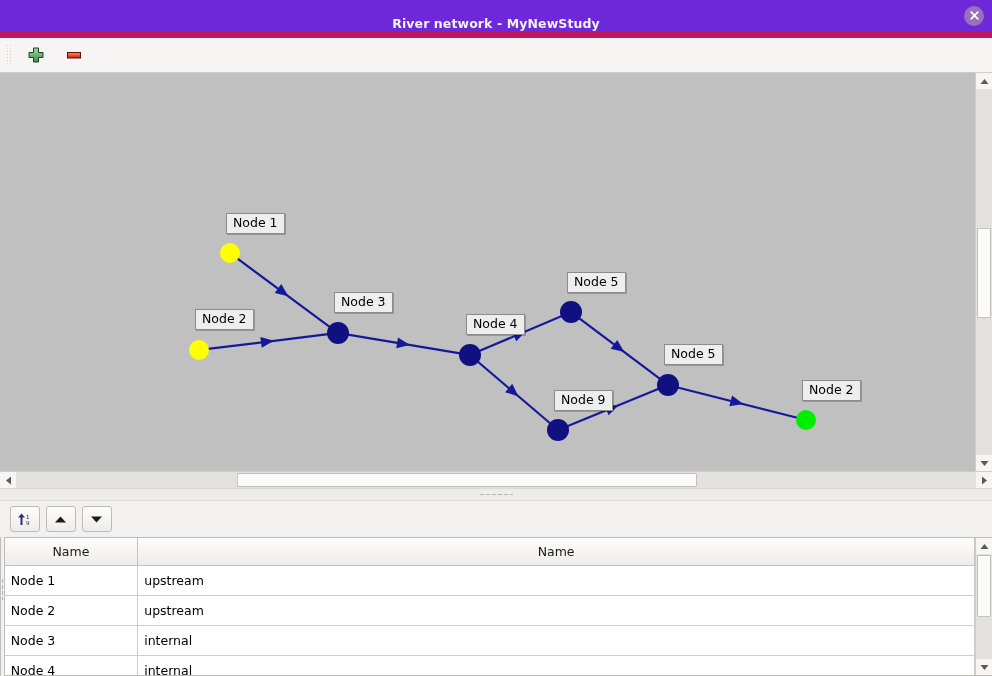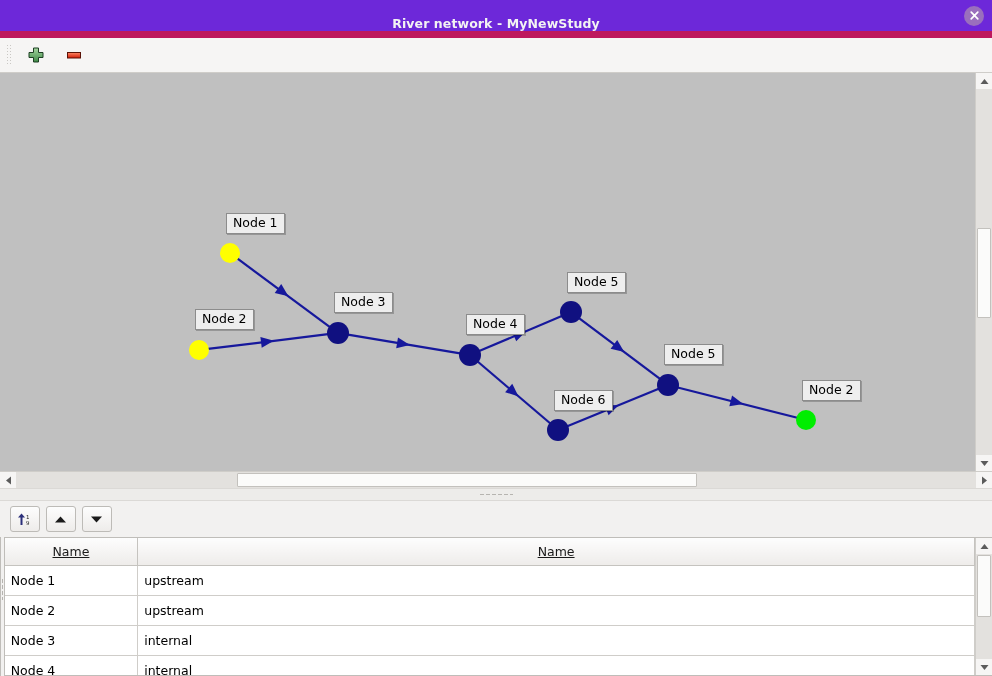--- a/index.html
+++ b/index.html
@@ -239,21 +239,20 @@
     background: linear-gradient(#fdfdfd, #eeecea);
     border: 1px solid #c5c3bf;
     border-left: 0;
     border-top: 0;
     font-weight: normal;
     font-size: 12.5px;
     height: 25px;
     color: #1a1a1a;
     text-align: center;
     cursor: pointer;
-    text-decoration: underline;
   }
   table.grid td {
     border-bottom: 1px solid #cfcdc9;
     border-right: 1px solid #cfcdc9;
     height: 29px;
     padding: 0 6px;
     color: #000;
     background: #ffffff;
     white-space: nowrap;
     overflow: hidden;
@@ -345,21 +344,21 @@
           <circle cx="806" cy="347" r="10" fill="#00ee00"></circle>
         </g>
     </svg>
 
     <div id="label-layer">
         <div class="node-label" style="left: 226px; top: 140px;">Node 1</div>
         <div class="node-label" style="left: 195px; top: 236px;">Node 2</div>
         <div class="node-label" style="left: 334px; top: 219px;">Node 3</div>
         <div class="node-label" style="left: 466px; top: 241px;">Node 4</div>
         <div class="node-label" style="left: 567px; top: 199px;">Node 5</div>
-        <div class="node-label" style="left: 554px; top: 317px;">Node 6</div>
+        <div class="node-label" style="left: 554px; top: 317px;">Node 9</div>
         <div class="node-label" style="left: 664px; top: 271px;">Node 5</div>
         <div class="node-label" style="left: 802px; top: 307px;">Node 2</div>
       </div>
 
     <div class="vscroll-canvas">
       <div class="sb-track" style="left:0;top:16px;right:0;bottom:16px;"></div>
       <div class="sb-arrow" style="left:0;top:0;width:16px;height:16px;">
         <svg width="9" height="7" viewBox="0 0 9 7">
             <path d="M4.5 1 L8.5 6 L0.5 6 Z" fill="#5b5b5b"></path>
           </svg>

